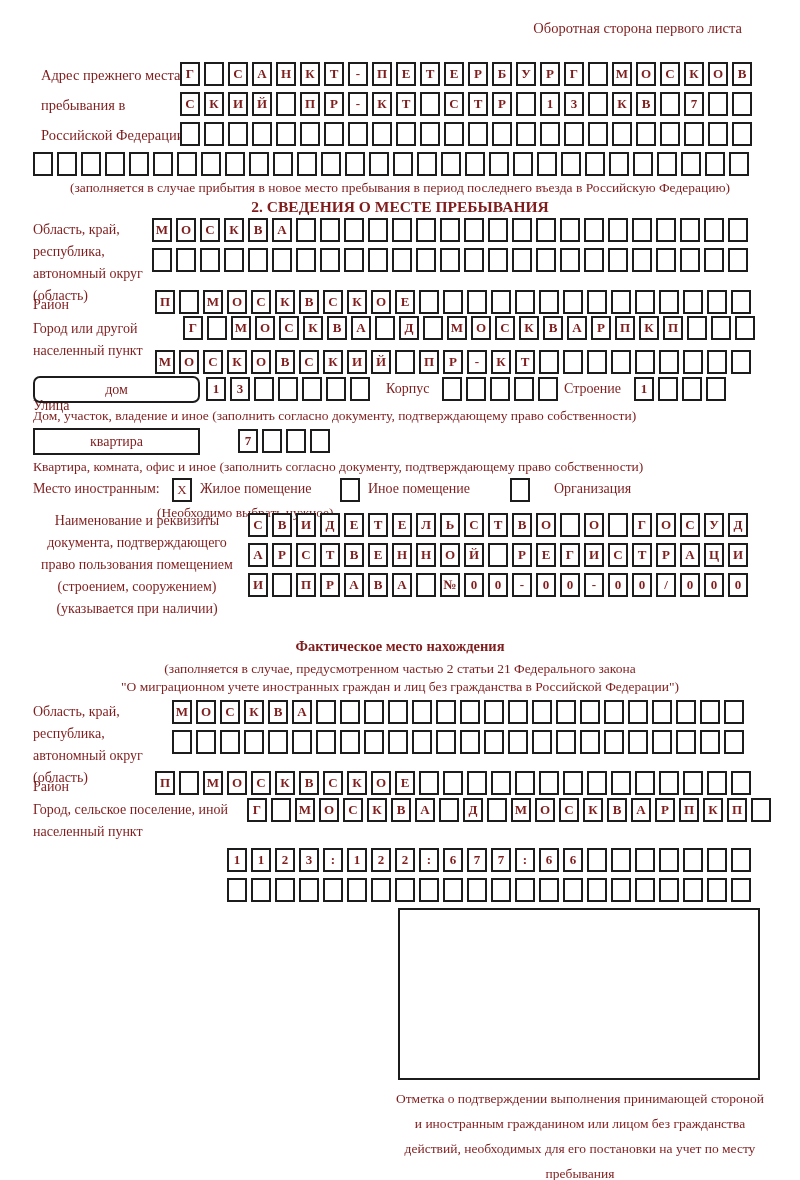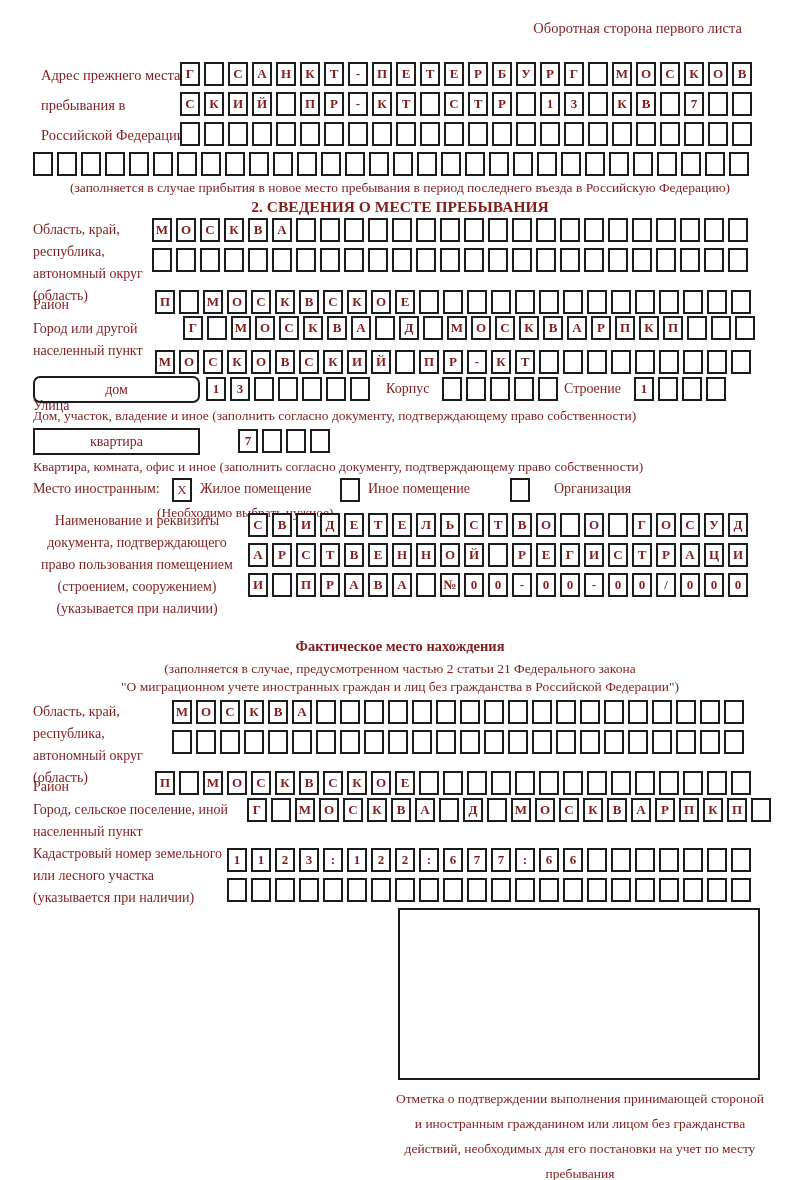--- a/index.html
+++ b/index.html
@@ -529,21 +529,20 @@
       <span class="cell">К</span>
       <span class="cell">В</span>
       <span class="cell">А</span>
       <span class="cell">Р</span>
       <span class="cell">П</span>
       <span class="cell">К</span>
       <span class="cell">П</span>
       <span class="cell"></span>
     </div>
 
-  <div class="abs flabel" style="top:843px;left:33px;width:190px;">Кадастровый номер земельного или лесного участка (указывается при наличии)</div>
   <div class="abs cellcol" style="top:848px;left:227px;">
     <div class="cells">
         <span class="cell">1</span>
         <span class="cell">1</span>
         <span class="cell">2</span>
         <span class="cell">3</span>
         <span class="cell">:</span>
         <span class="cell">1</span>
         <span class="cell">2</span>
         <span class="cell">2</span>

